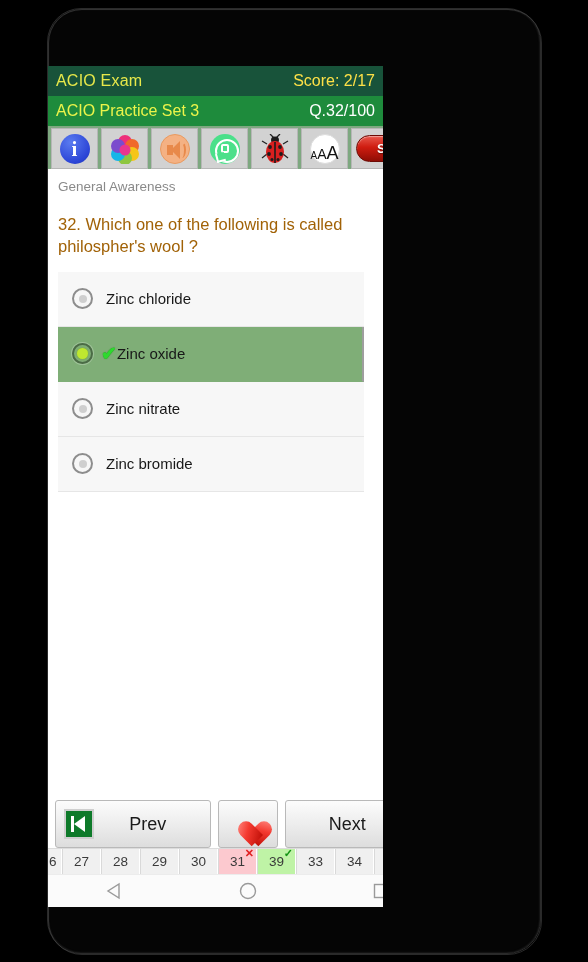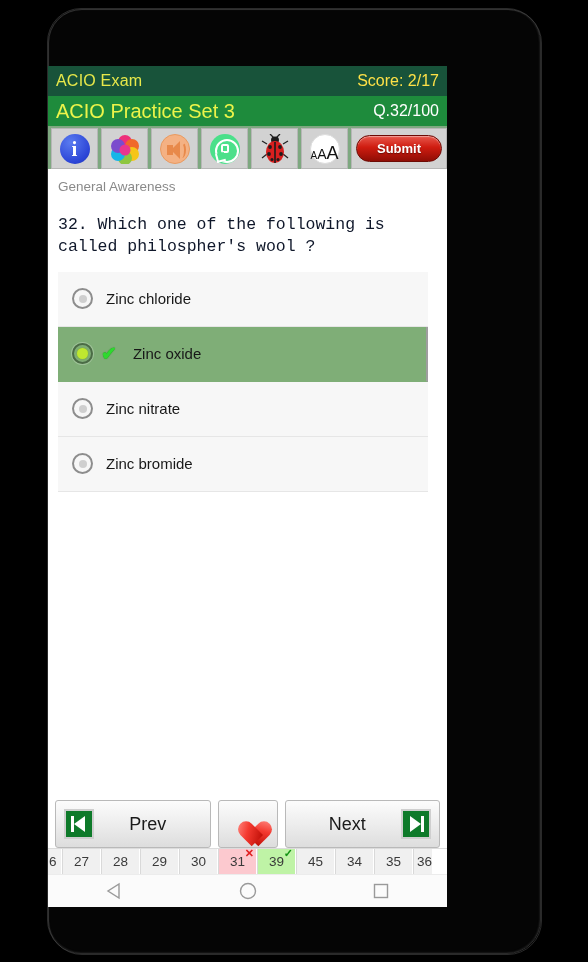--- a/index.html
+++ b/index.html
@@ -32,21 +32,21 @@
     border: 1px solid #4a4a4a;
     pointer-events: none;
     opacity: .55;
   }
 
   
   #screen {
     position: absolute;
     left: 48px;
     top: 66px;
-    width: 399px;
+    width: 335px;
     height: 841px;
     background: #ffffff;
     overflow: hidden;
   }
 
   
   .titlebar {
     height: 30px;
     background: #18533a;
     display: flex;
@@ -67,21 +67,21 @@
   
   .subbar {
     height: 30px;
     background: #1e8b3c;
     display: flex;
     align-items: center;
     justify-content: space-between;
     padding: 0 8px;
   }
   .subbar .set-title {
-    font-size: 20px;
+    font-size: 16px;
     color: #ecf44a;
   }
   .subbar .qcount {
     font-size: 16px;
     color: #ffffff;
   }
 
   
   .toolbar {
     background: #7ea880;
@@ -212,24 +212,23 @@
     overflow: hidden;
     position: relative;
   }
   .subject {
     font-size: 13.5px;
     color: #8a8a8a;
     margin-bottom: 20px;
   }
   .question-text {
     font-size: 16.5px;
-    color: #0f172a;
+    color: #a16207;
     line-height: 1.32;
     margin-bottom: 14px;
-    font-family: Liberation Mono, monospace;
   }
 
   .options { }
   .option {
     display: flex;
     align-items: center;
     height: 55px;
     background: #f7f7f7;
     border-bottom: 1px solid #e6e6e6;
     padding-left: 14px;
@@ -267,21 +266,21 @@
     font-weight: bold;
     margin-left: 8px;
     line-height: 1;
     text-shadow: 0 0 1px #1a7a1a;
   }
   .opt-text {
     font-size: 15px;
     color: #181818;
     margin-left: 13px;
   }
-  .option.selected .opt-text { margin-left: 16px; }
+  .option.selected .opt-text { margin-left: 0px; }
 
   .explanation {
     font-size: 16.5px;
     color: #161616;
     line-height: 1.34;
     padding: 14px 8px 0 2px;
   }
 
   
   .navrow {
@@ -559,21 +558,21 @@
     </div>
     <div class="qcell wrong">
       <span class="mark">✕</span>
       <span>31</span>
     </div>
     <div class="qcell right">
       <span class="mark">✓</span>
       <span>39</span>
     </div>
     <div class="qcell">
-      <span>45</span>
+      <span>33</span>
     </div>
     <div class="qcell">
       <span>34</span>
     </div>
     <div class="qcell">
       <span>35</span>
     </div>
     <div class="qcell edge-right">
       <span>36</span>
     </div>

